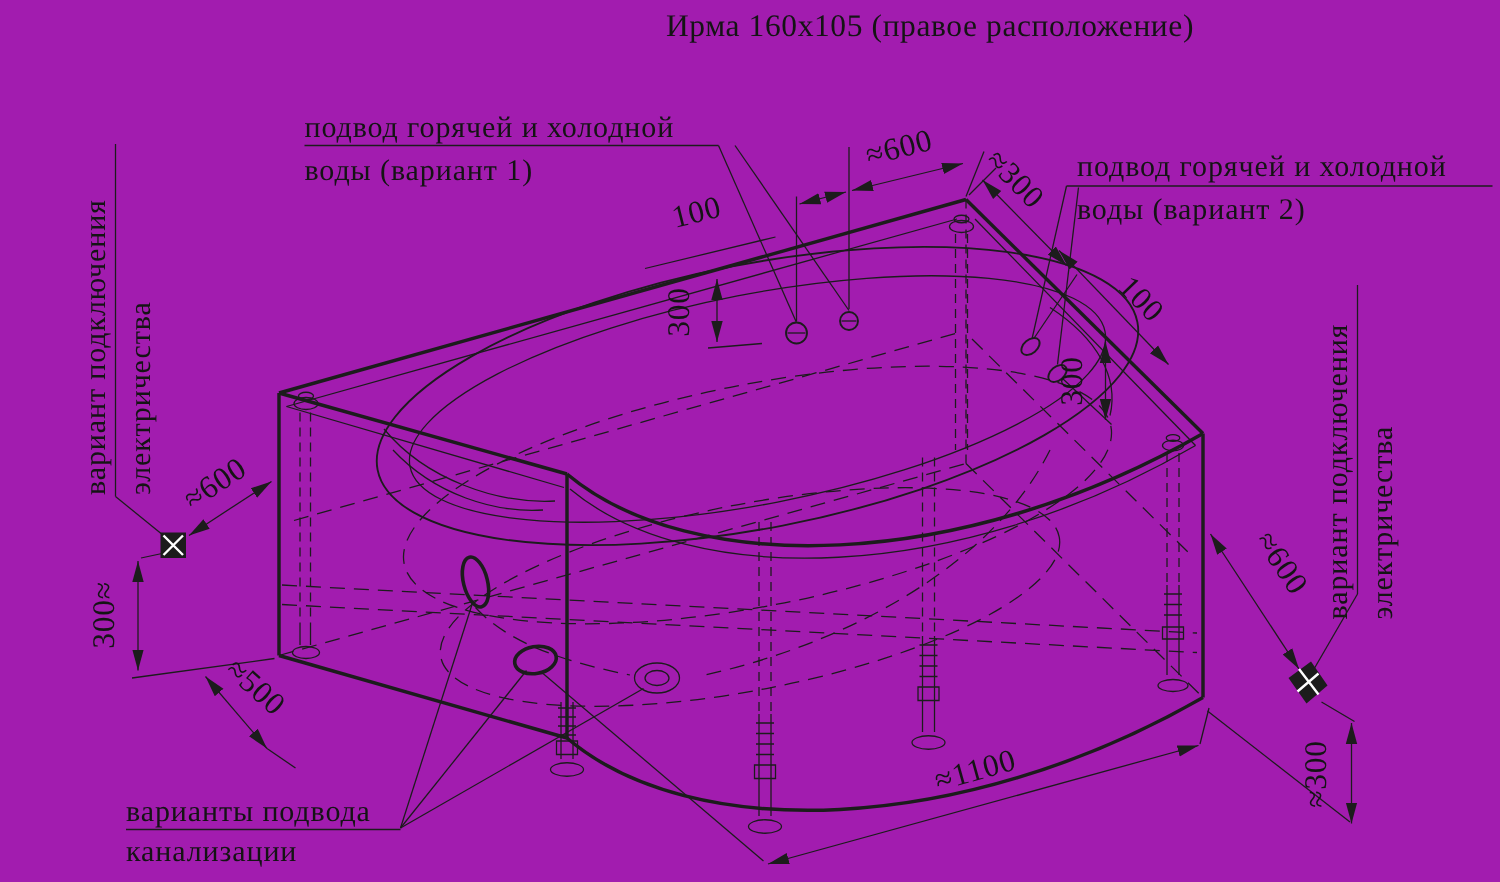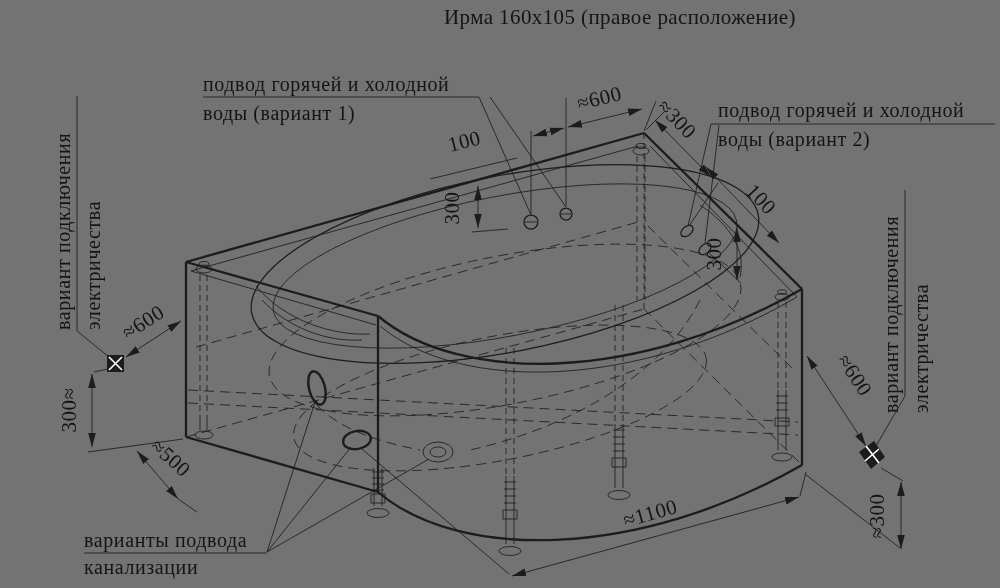--- a/index.html
+++ b/index.html
@@ -1,16 +1,16 @@
 <!DOCTYPE html>
 <html><head>
 <meta charset="utf-8">
 <style>
   html,body{margin:0;padding:0;background:#ffffff;}
-  .stage{position:relative;width:1000px;height:588px;background:#737373;overflow:hidden;}
+  .stage{position:relative;width:1000px;height:588px;background:#a21caf;overflow:hidden;}
   svg{display:block;}
   svg *{vector-effect:non-scaling-stroke;}
   .ln{stroke:#1c1c1c;fill:none;}
   .thick{stroke-width:2.3;}
   .med{stroke-width:1.25;}
   .thin{stroke-width:0.85;}
   .dash{stroke-dasharray:10 6;}
   .dashS{stroke-dasharray:6 4;}
   .blk{fill:#1c1c1c;stroke:none;}
   .wht{stroke:#ffffff;stroke-width:1.6;fill:none;}

